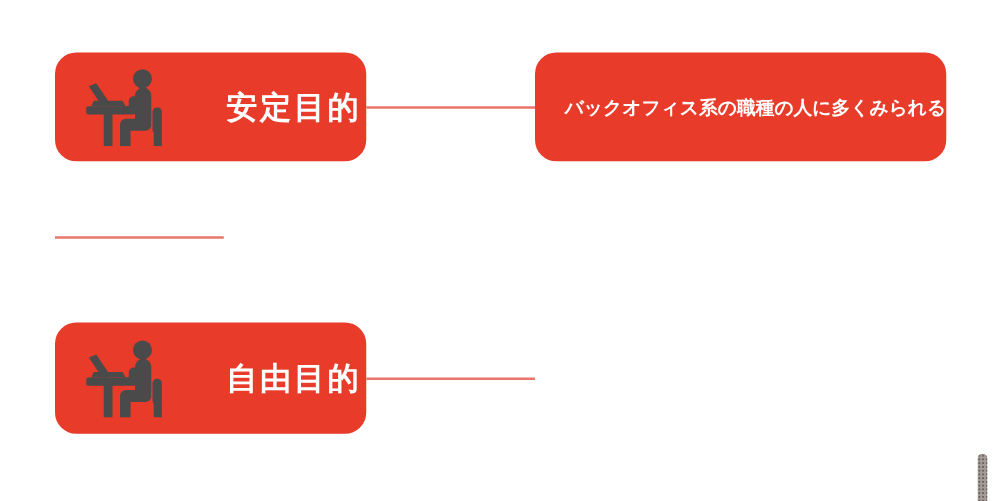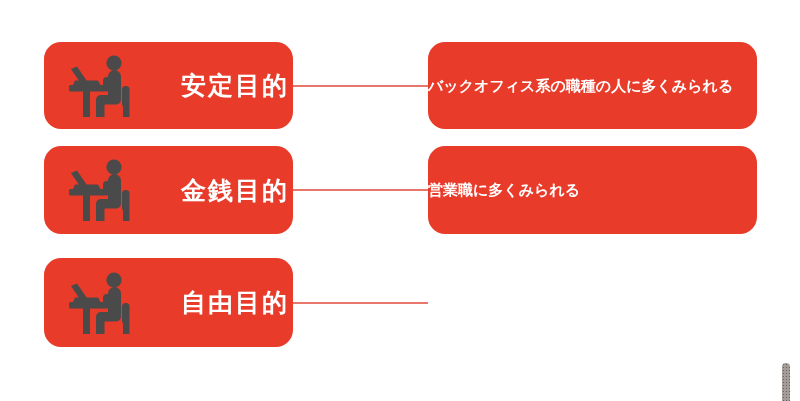--- a/index.html
+++ b/index.html
@@ -29,21 +29,21 @@
   .purpose-label{
     flex:1;text-align:right;color:var(--text_white);
     font-size:25px;font-weight:700;letter-spacing:2px;padding-right:4px;
     line-height:1;white-space:nowrap;
   }
   .connector{
     flex:none;align-self:center;width:135px;height:2px;background:var(--connector);
   }
   .desc-box{
     width:329px;flex:none;background:var(--box_red);border-radius:17px;
-    display:flex;flex-direction:column;justify-content:center;align-items:flex-start;
+    display:flex;flex-direction:column;justify-content:center;align-items:flex-end;
     color:var(--text_white);font-size:15px;font-weight:700;
   }
   .desc-line{line-height:30px;white-space:nowrap;}
   .desc-line:empty{display:none;}
   .watermark{
     position:absolute;right:10px;bottom:0;width:8px;height:38px;
     border-radius:4px 4px 0 0;
     background-color:var(--watermark_gray);
     background-image:radial-gradient(circle,#6f605f 0.8px,transparent 1px);
     background-size:3px 3px;
@@ -74,44 +74,21 @@
       </span>
       <span class="purpose-label">安定目的</span>
     </div>
     <div class="connector"></div>
     <div class="desc-box">
       <span class="desc-line">バックオフィス系の職種の人に多くみられる</span>
     </div>
   </div>
 
   <div class="row" style="top:146px;height:88px;">
-    <div class="purpose-box">
-      <span class="icon">
-        <svg viewBox="0 0 62 62" fill="currentColor" xmlns="http://www.w3.org/2000/svg">
-          <polygon points="3,14 9,11.5 20.5,28.5 14.5,31"></polygon>
-          <polygon points="7,25.5 30,25.5 32.5,30 5,30"></polygon>
-          <rect x="1" y="30" width="39" height="6.5" rx="1.5"></rect>
-          <rect x="15" y="36" width="7" height="26"></rect>
-          <circle cx="46" cy="8" r="7.6"></circle>
-          <rect x="40" y="15" width="13" height="33" rx="6.5"></rect>
-          <rect x="35" y="22" width="9" height="14" rx="4"></rect>
-          <rect x="29" y="30" width="12" height="6" rx="3"></rect>
-          <rect x="28" y="40" width="25" height="9.5" rx="4.7"></rect>
-          <rect x="28" y="45" width="8.5" height="17"></rect>
-          <rect x="54" y="31" width="7.5" height="21" rx="3.5"></rect>
-          <rect x="55" y="50" width="6.5" height="12"></rect>
-        </svg>
-      </span>
-      <span class="purpose-label">金銭目的</span>
-    </div>
     <div class="connector"></div>
-    <div class="desc-box">
-      <span class="desc-line">営業職に多くみられる</span>
-
-    </div>
   </div>
 
   <div class="row" style="top:258px;height:89px;">
     <div class="purpose-box">
       <span class="icon">
         <svg viewBox="0 0 62 62" fill="currentColor" xmlns="http://www.w3.org/2000/svg">
           <polygon points="3,14 9,11.5 20.5,28.5 14.5,31"></polygon>
           <polygon points="7,25.5 30,25.5 32.5,30 5,30"></polygon>
           <rect x="1" y="30" width="39" height="6.5" rx="1.5"></rect>
           <rect x="15" y="36" width="7" height="26"></rect>

